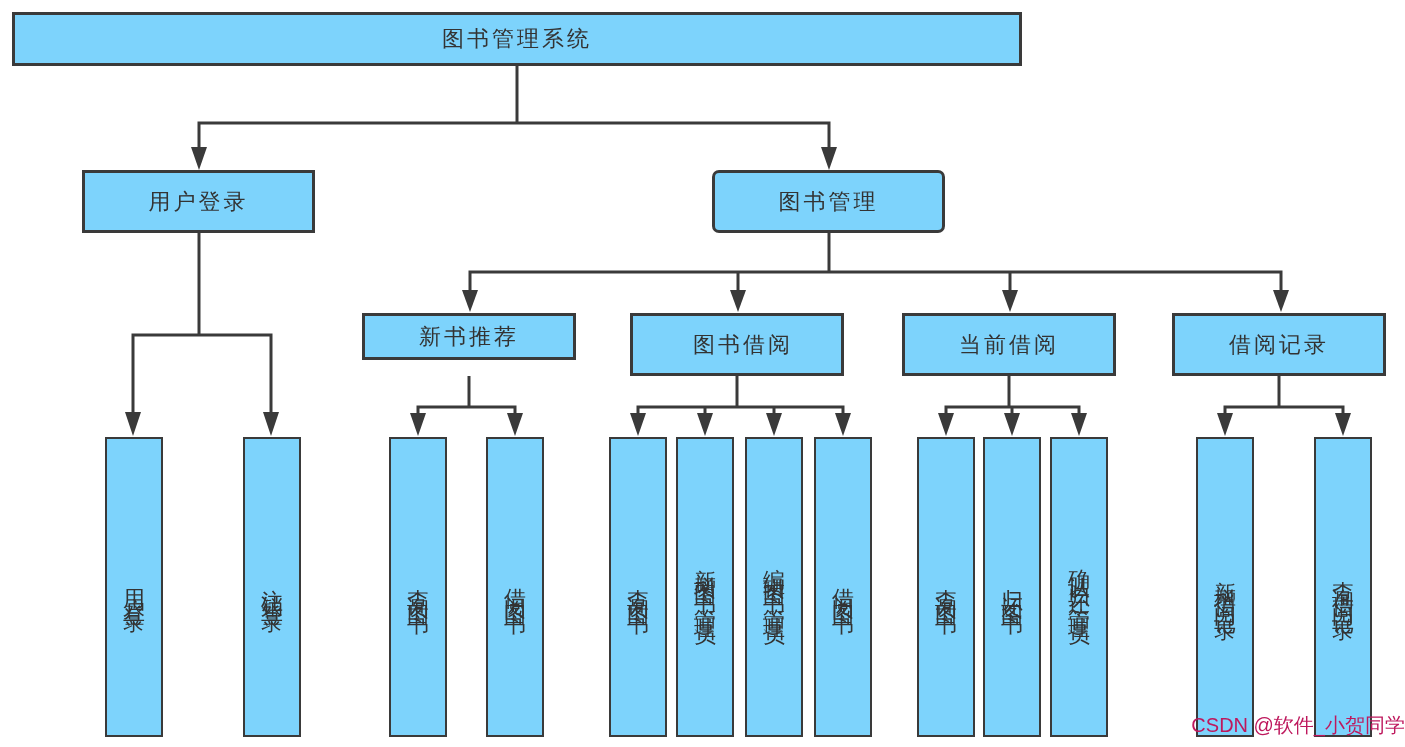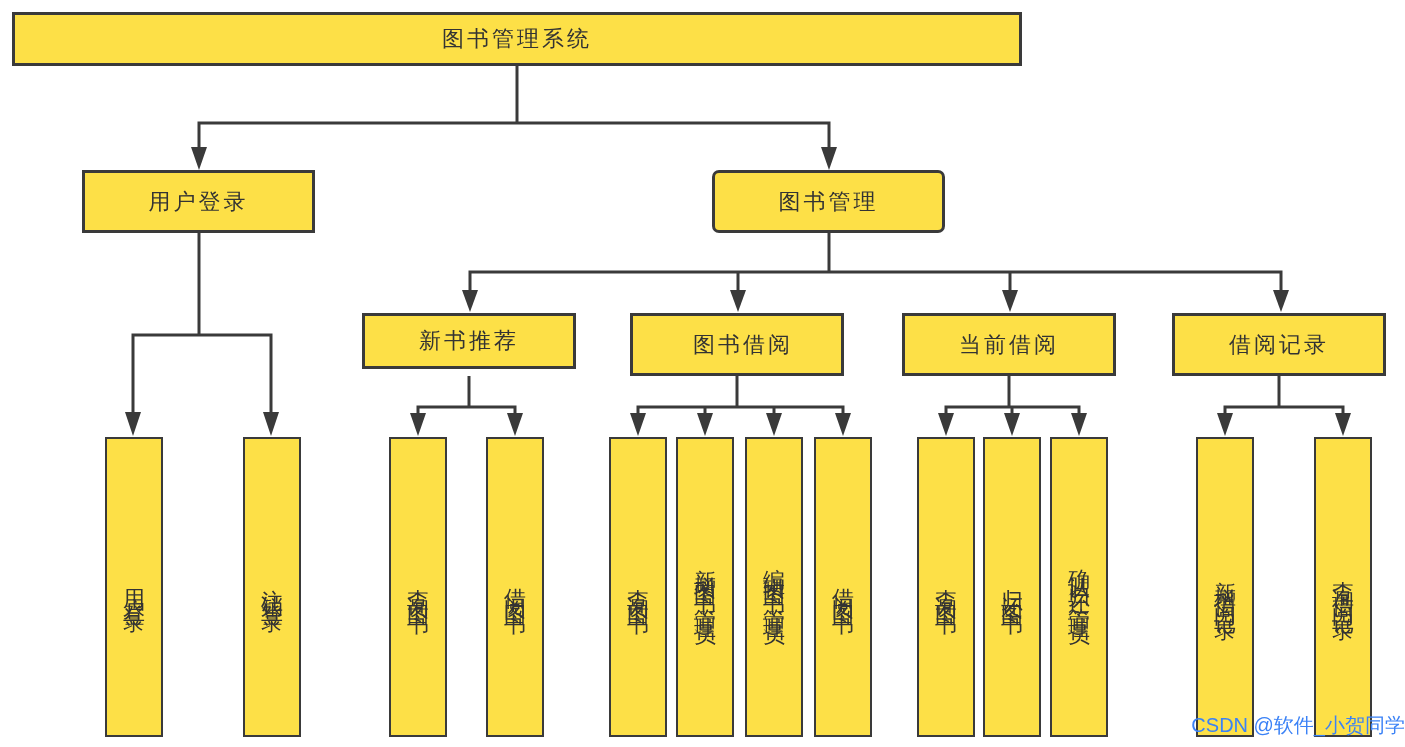--- a/index.html
+++ b/index.html
@@ -2,33 +2,33 @@
 <html><head>
 <meta charset="utf-8">
 <style>
   html,body{margin:0;padding:0;background:#ffffff;}
   .canvas{
     position:relative;width:1405px;height:747px;background:#ffffff;
     font-family:"Liberation Sans","DejaVu Sans",sans-serif;overflow:hidden;
   }
   .connectors{position:absolute;left:0;top:0;width:1405px;height:747px;}
   .node{
-    position:absolute;box-sizing:border-box;background:#fde047;
+    position:absolute;box-sizing:border-box;background:#7dd3fc;
     border:3px solid #3a3a3a;color:#333333;
     display:flex;align-items:center;justify-content:center;
     font-size:22px;letter-spacing:3px;line-height:1;white-space:nowrap;
   }
   .leaf{border-width:2px;}
   .vtext{
     writing-mode:vertical-rl;text-orientation:mixed;
     font-size:22px;letter-spacing:8px;line-height:1;
   }
   .watermark{
     position:absolute;left:1186px;top:712px;width:219px;
-    color:#3b82f6;font-size:20px;letter-spacing:0px;white-space:nowrap;
+    color:#be185d;font-size:20px;letter-spacing:0px;white-space:nowrap;
     text-align:right;
   }
 </style>
 </head>
 <body>
 
 <div class="canvas">
 
   <svg class="connectors" viewBox="0 0 1405 747" fill="none" stroke="#3a3a3a" stroke-width="3">
     <g>
@@ -83,21 +83,21 @@
       <polygon points="1217,413 1233,413 1225,436" fill="#3a3a3a" stroke="none"></polygon>
       <polygon points="1335,413 1351,413 1343,436" fill="#3a3a3a" stroke="none"></polygon>
     </g>
   </svg>
 
   <div class="node" style="left:12px;top:12px;width:1010px;height:54px;">图书管理系统</div>
 
   <div class="node" style="left:82px;top:170px;width:233px;height:63px;">用户登录</div>
   <div class="node" style="left:712px;top:170px;width:233px;height:63px;border-radius:7px;">图书管理</div>
 
-  <div class="node" style="left:362px;top:313px;width:214px;height:56px;">新书推荐</div>
+  <div class="node" style="left:362px;top:313px;width:214px;height:47px;">新书推荐</div>
   <div class="node" style="left:630px;top:313px;width:214px;height:63px;padding-left:12px;">图书借阅</div>
   <div class="node" style="left:902px;top:313px;width:214px;height:63px;text-align:right;">当前借阅</div>
   <div class="node" style="left:1172px;top:313px;width:214px;height:63px;">借阅记录</div>
 
   <div class="node leaf" style="left:105px;top:437px;width:58px;height:300px;">
     <span class="vtext">用户登录</span>
   </div>
   <div class="node leaf" style="left:243px;top:437px;width:58px;height:300px;">
     <span class="vtext">注销登录</span>
   </div>

